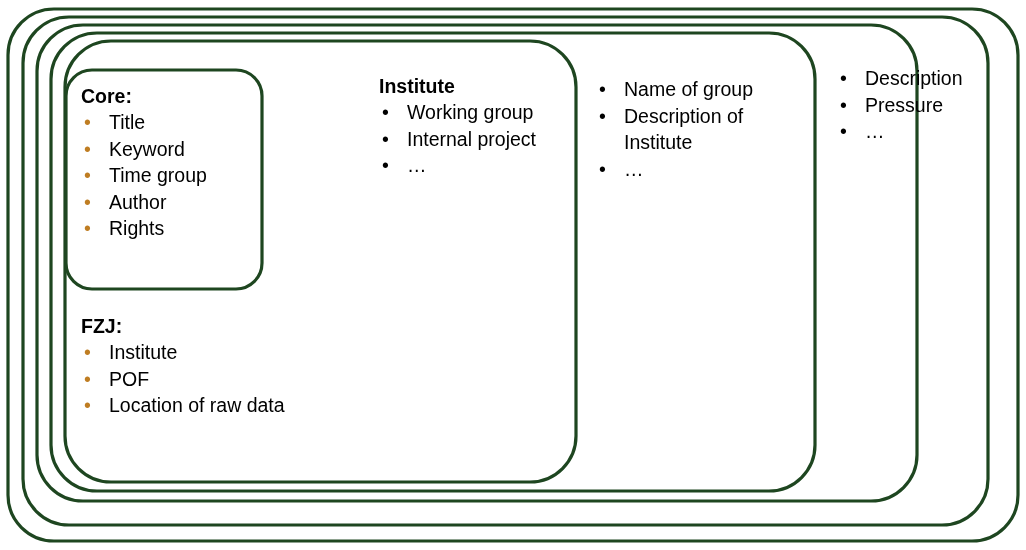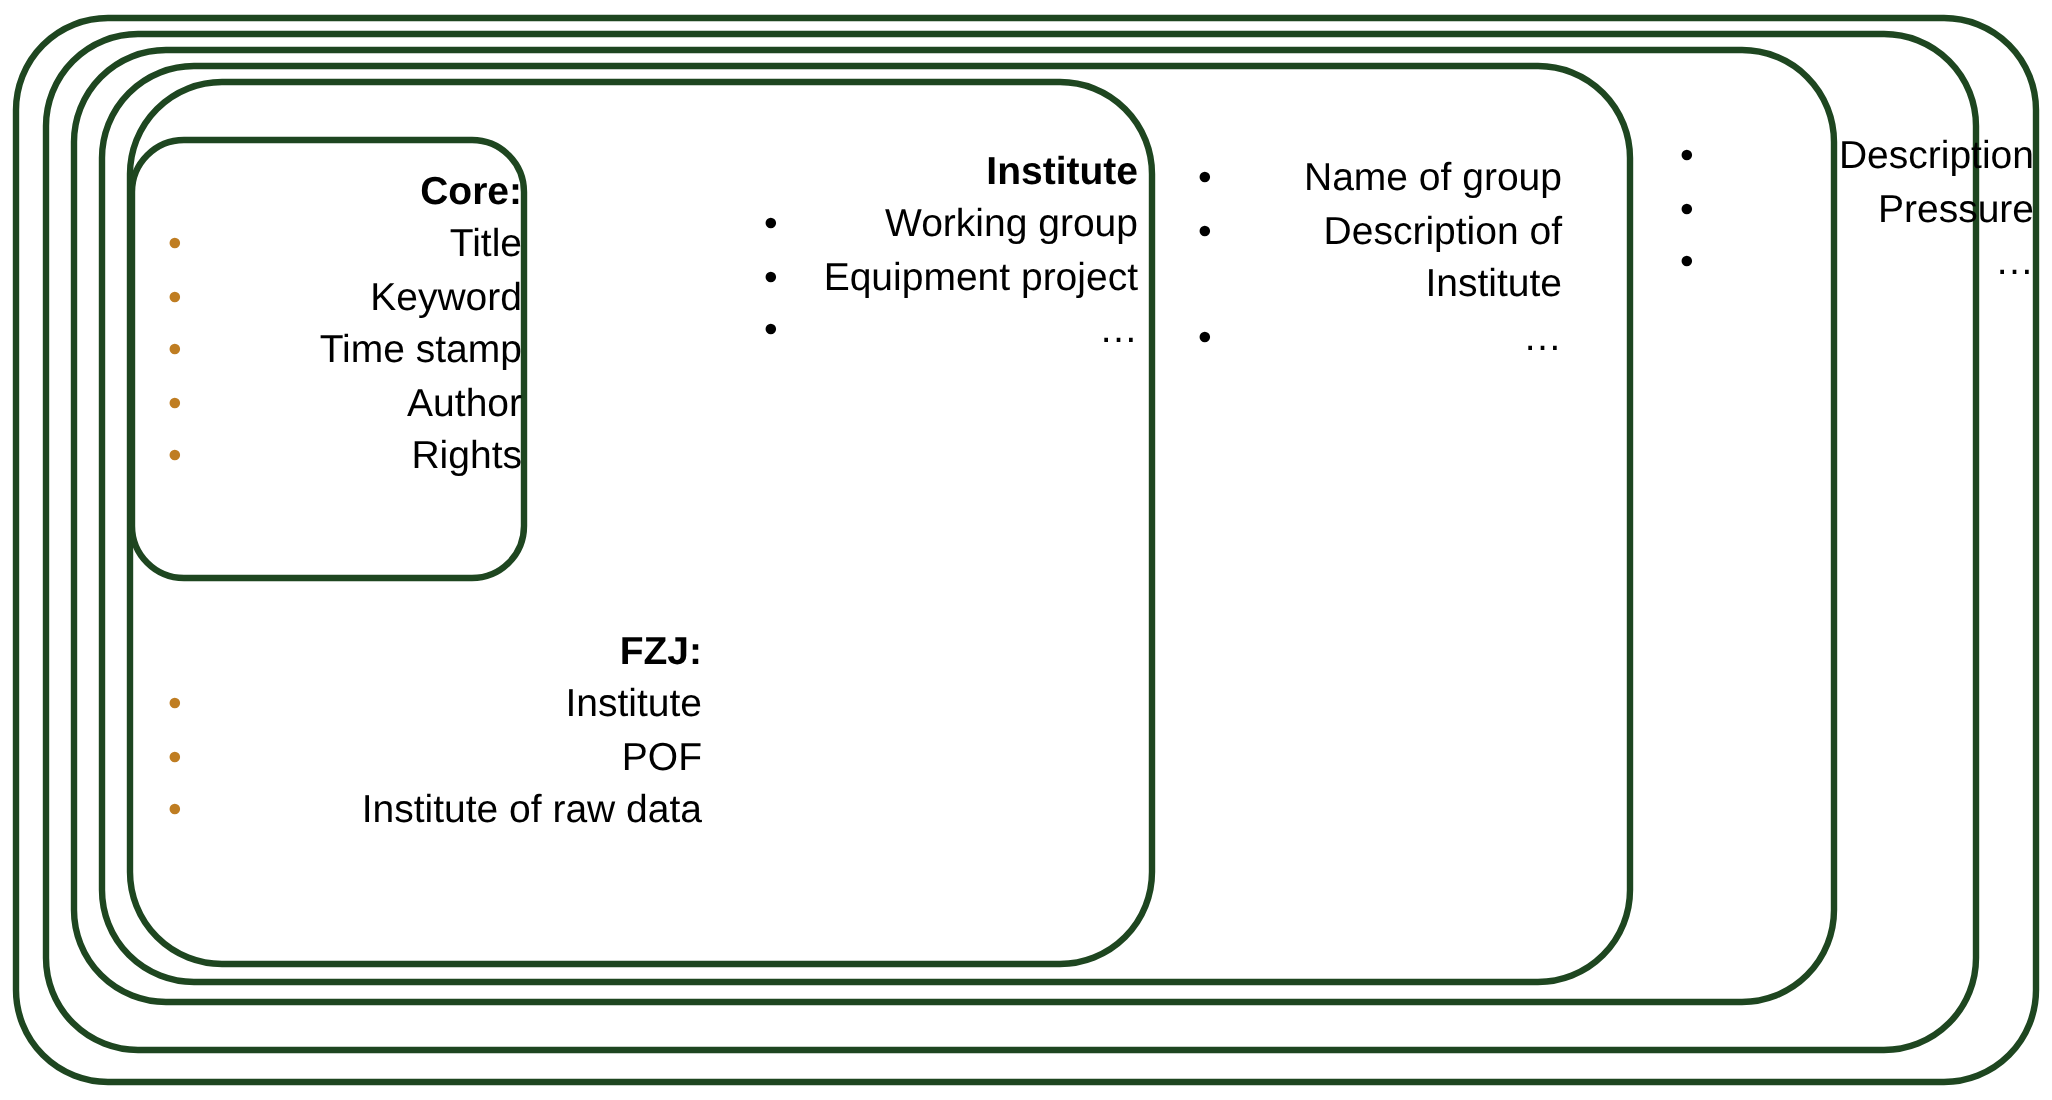--- a/index.html
+++ b/index.html
@@ -9,21 +9,20 @@
   }
   body {
     font-family: "Liberation Sans", sans-serif;
   }
   #canvas {
     position: relative;
     width: 1026px;
     height: 550px;
     background: #ffffff;
     overflow: hidden;
-    text-align: right;
   }
   #frames {
     position: absolute;
     left: 0;
     top: 0;
     width: 1026px;
     height: 550px;
   }
   .col {
     position: absolute;
@@ -78,40 +77,40 @@
       <rect x="65" y="41" width="511" height="441" rx="46" ry="46"></rect>
       <rect x="66" y="70" width="196" height="219" rx="26" ry="26"></rect>
     </g>
   </svg>
 
   <div class="col" style="left:81px; top:84px; width:180px;">
     <div class="col-title">Core:</div>
     <ul class="bullets accent-list">
       <li><span class="bullet">•</span><span>Title</span></li>
       <li><span class="bullet">•</span><span>Keyword</span></li>
-      <li><span class="bullet">•</span><span>Time stamp</span></li>
+      <li><span class="bullet">•</span><span>Time group</span></li>
       <li><span class="bullet">•</span><span>Author</span></li>
       <li><span class="bullet">•</span><span>Rights</span></li>
     </ul>
   </div>
 
   <div class="col" style="left:81px; top:314px; width:270px;">
     <div class="col-title">FZJ:</div>
     <ul class="bullets accent-list">
       <li><span class="bullet">•</span><span>Institute</span></li>
       <li><span class="bullet">•</span><span>POF</span></li>
-      <li><span class="bullet">•</span><span>Institute of raw data</span></li>
+      <li><span class="bullet">•</span><span>Location of raw data</span></li>
     </ul>
   </div>
 
   <div class="col" style="left:379px; top:74px; width:190px;">
     <div class="col-title">Institute</div>
     <ul class="bullets dark-list">
       <li><span class="bullet">•</span><span>Working group</span></li>
-      <li><span class="bullet">•</span><span>Equipment project</span></li>
+      <li><span class="bullet">•</span><span>Internal project</span></li>
       <li><span class="bullet">•</span><span>…</span></li>
     </ul>
   </div>
 
   <div class="col" style="left:596px; top:76px; width:185px;">
     <ul class="bullets dark-list">
       <li><span class="bullet">•</span><span>Name of group</span></li>
       <li><span class="bullet">•</span><span>Description of Institute</span></li>
       <li><span class="bullet">•</span><span>…</span></li>
     </ul>

